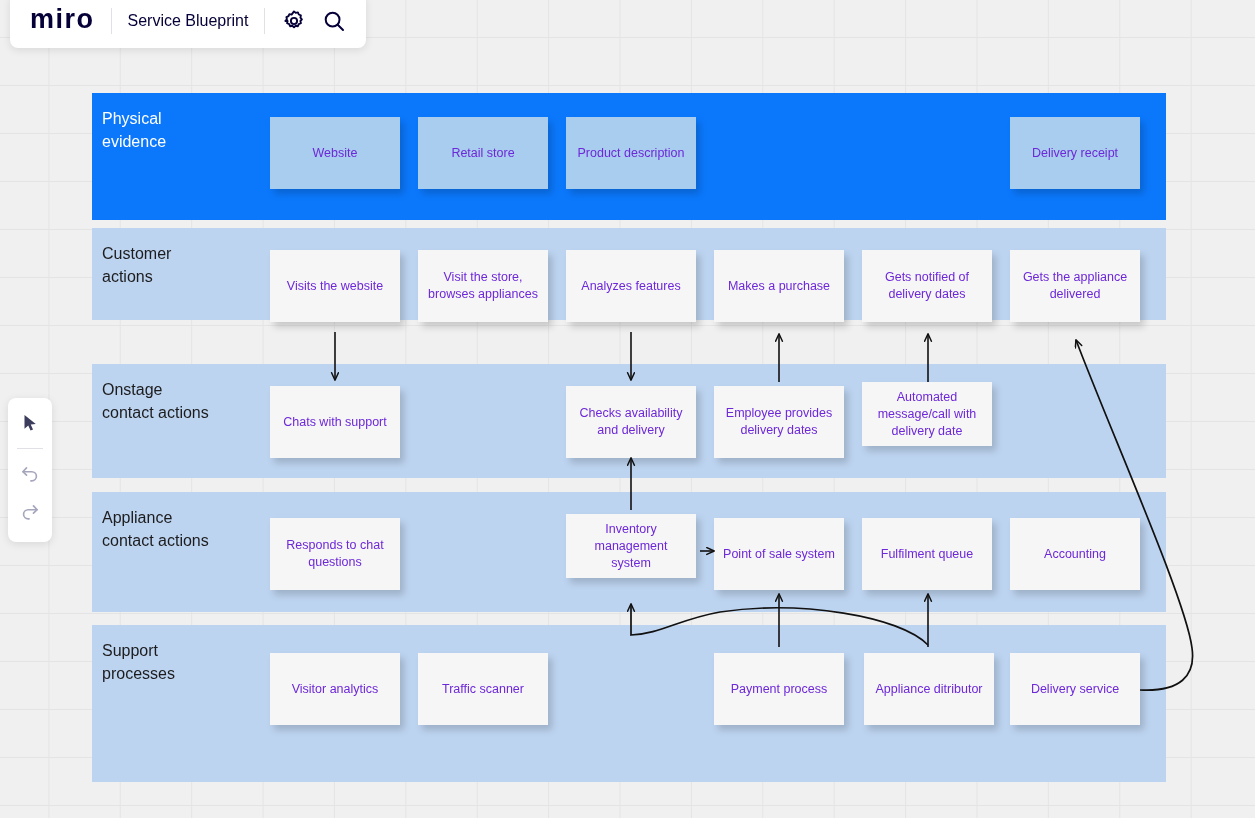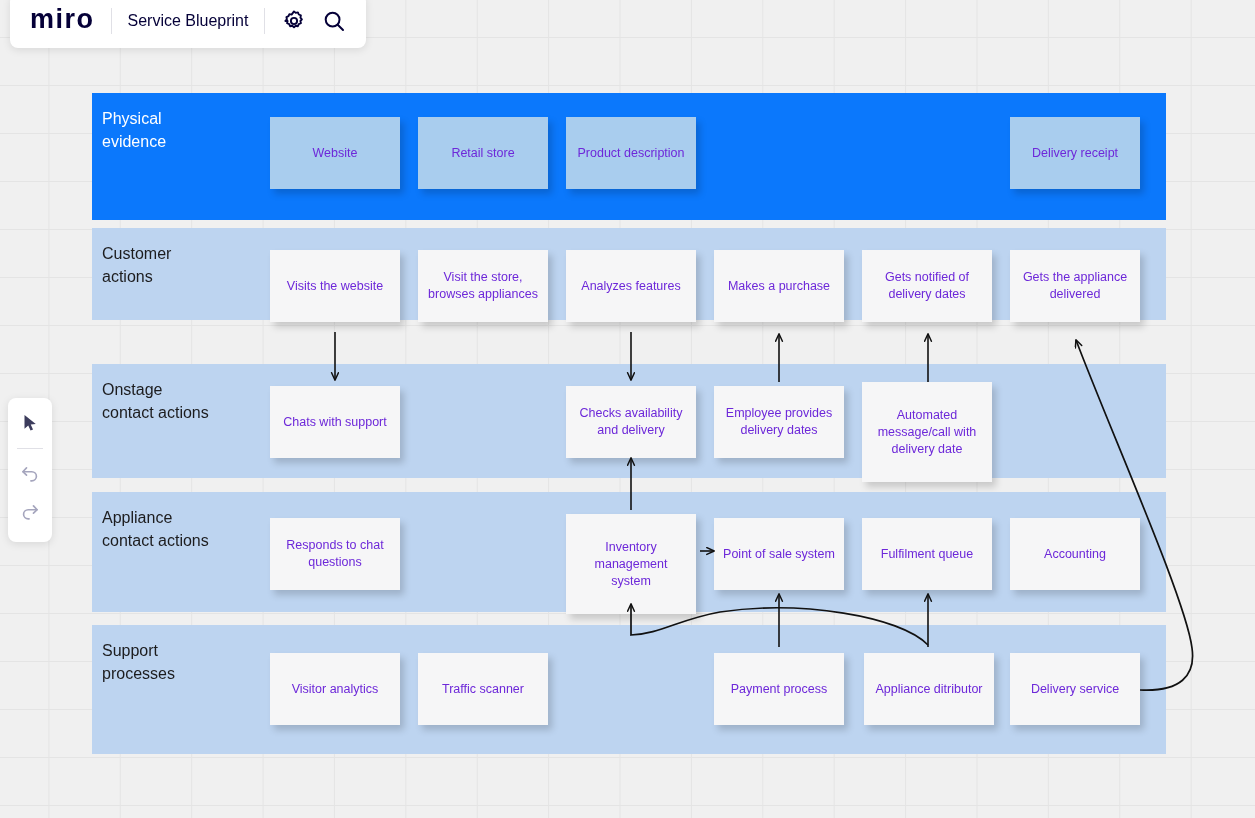--- a/index.html
+++ b/index.html
@@ -70,21 +70,21 @@
     width: 130px; height: 72px;
     display: flex; align-items: center; justify-content: center;
     text-align: center;
     font-size: 12.5px; line-height: 17px;
     color: #6d28d9;
     padding: 4px 8px;
     box-shadow: 4px 5px 7px rgba(0,0,0,.17);
   }
   .card.white { background: #f6f6f7; }
   .card.blue  { background: #a9cdee; }
-  .card.tall  { height: 100px; }
+  .card.tall  { height: 64px; }
 
   
   #arrows { position: absolute; left: 0; top: 0; width: 1255px; height: 818px;
             pointer-events: none; }
 </style>
 </head>
 <body>
 
 <div id="canvas">
 
@@ -168,21 +168,21 @@
       <div>Appliance</div>
       <div>contact actions</div>
     </div>
     <div class="card white" style="left:178px;top:26px">Responds to chat questions</div>
     <div class="card white tall" style="left:474px;top:22px">Inventory management system</div>
     <div class="card white" style="left:622px;top:26px">Point of sale system</div>
     <div class="card white" style="left:770px;top:26px">Fulfilment queue</div>
     <div class="card white" style="left:918px;top:26px">Accounting</div>
   </div>
 
-  <div class="row band" style="top:625px;height:129px">
+  <div class="row band" style="top:625px;height:157px">
     <div class="row-label">
       <div>Support</div>
       <div>processes</div>
     </div>
     <div class="card white" style="left:178px;top:28px">Visitor analytics</div>
     <div class="card white" style="left:326px;top:28px">Traffic scanner</div>
     <div class="card white" style="left:622px;top:28px">Payment process</div>
     <div class="card white" style="left:772px;top:28px">Appliance ditributor</div>
     <div class="card white" style="left:918px;top:28px">Delivery service</div>
   </div>

